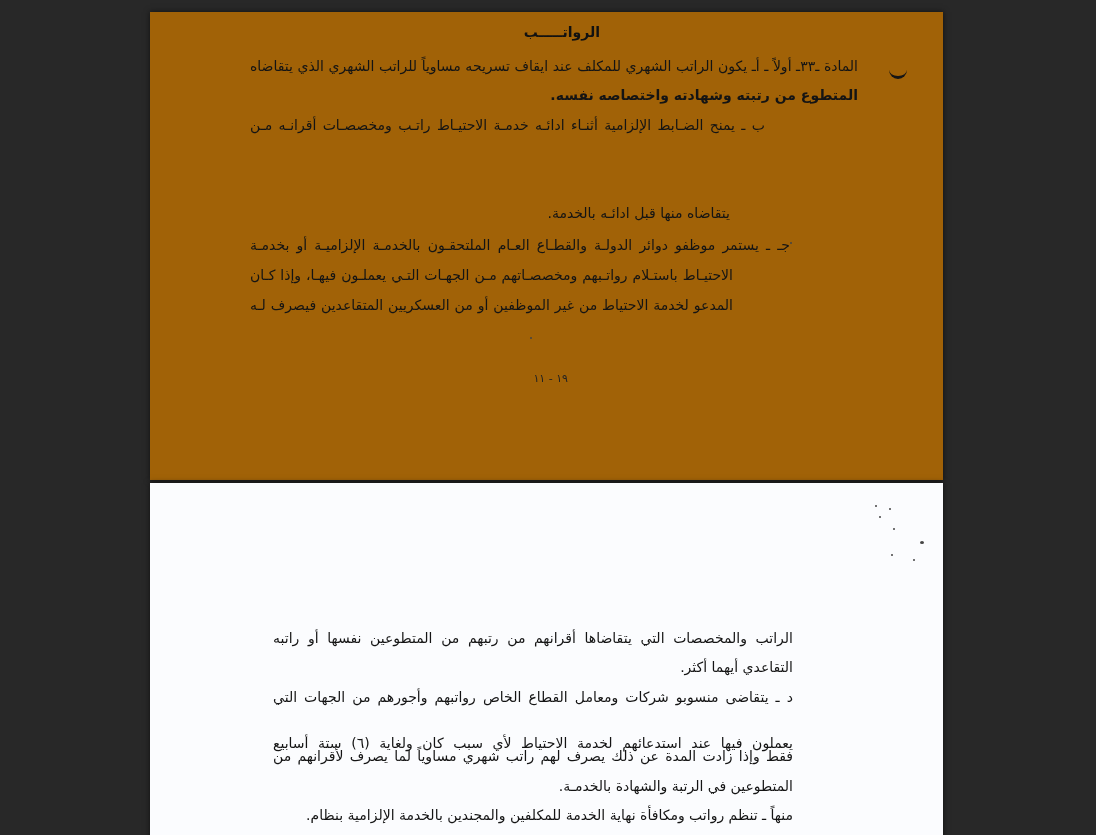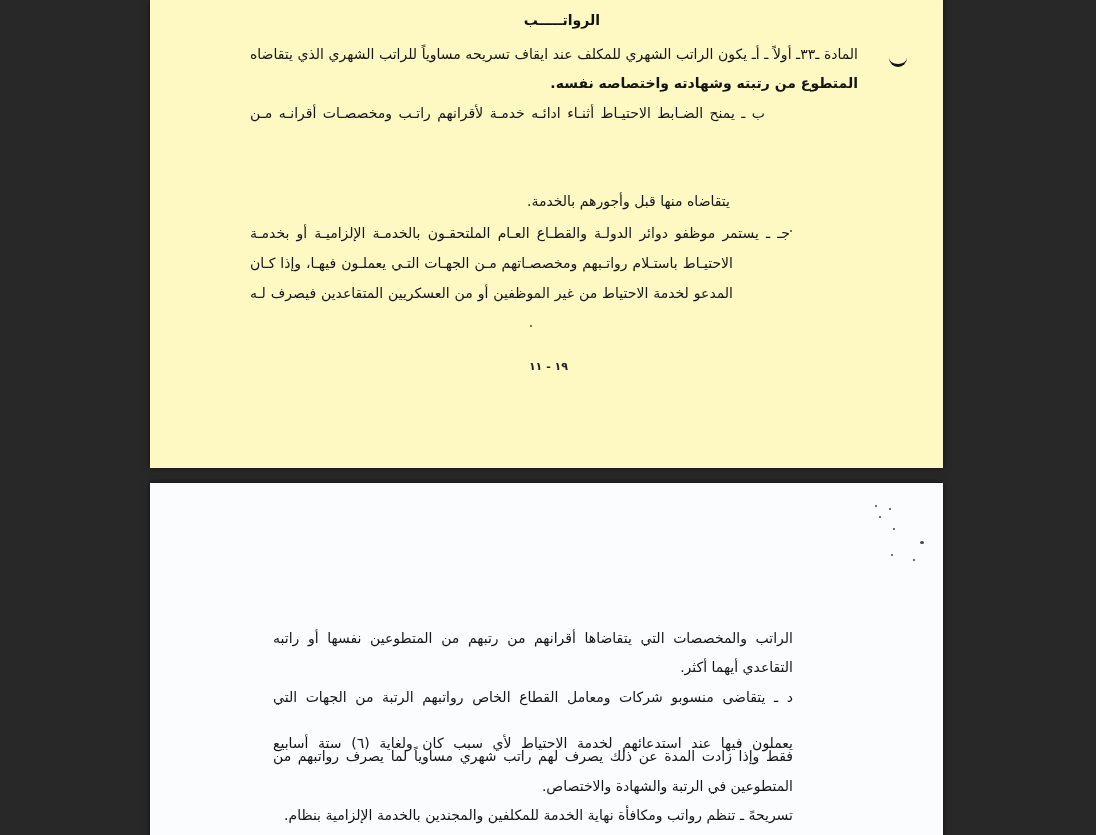--- a/index.html
+++ b/index.html
@@ -15,21 +15,21 @@
     font-family: "DejaVu Sans", "Liberation Sans", sans-serif;
   }
   .page {
     position: absolute;
     left: 150px;
     width: 793px;
     background: #ffffff;
     box-shadow: 0 0 6px rgba(0,0,0,0.6);
     overflow: hidden;
   }
-  #page1 { top: 0; height: 468px; background: #fef9c3; }
+  #page1 { top: 12px; height: 468px; background: #a16207; }
   #page2 { top: 483px; height: 360px; background: #fbfcfe; }
 
   .line {
     position: absolute;
     direction: rtl;
     unicode-bidi: embed;
     font-size: 14px;
     color: #141414;
     white-space: nowrap;
     line-height: 1;
@@ -41,21 +41,21 @@
     direction: rtl;
     font-size: 14px;
     font-weight: bold;
     color: #111;
     white-space: nowrap;
   }
   .pagenum {
     position: absolute;
     direction: rtl;
     font-size: 11px;
-    font-weight: bold;
+    font-weight: normal;
     color: #222;
     letter-spacing: 1px;
     text-align: center;
   }
   .mark-arc {
     position: absolute;
     left: 739px;
     top: 52px;
     width: 18px;
     height: 12px;
@@ -73,22 +73,22 @@
 </head>
 <body>
 
 <div class="page" id="page1">
   <div class="title" style="right:343px; top:12px;">الرواتـــــب</div>
 
   <div class="mark-arc"></div>
 
   <div class="line" style="right:85px; top:47px; width:608px;">المادة ـ٣٣ـ أولاً ـ أـ يكون الراتب الشهري للمكلف عند ايقاف تسريحه مساوياً للراتب الشهري الذي يتقاضاه</div>
   <div class="line" style="right:85px; top:76px; width:auto; text-align-last:right;font-weight:bold;">المتطوع من رتبته وشهادته واختصاصه نفسه.</div>
-  <div class="line" style="right:178px; top:106px; width:515px;">ب ـ يمنح الضـابط الاحتيـاط أثنـاء ادائـه خدمـة لأقرانهم راتـب ومخصصـات أقرانـه مـن</div>
-  <div class="line" style="right:213px; top:194px; width:auto; text-align-last:right;">يتقاضاه منها قبل وأجورهم بالخدمة.</div>
+  <div class="line" style="right:178px; top:106px; width:515px;">ب ـ يمنح الضـابط الإلزامية أثنـاء ادائـه خدمـة الاحتيـاط راتـب ومخصصـات أقرانـه مـن</div>
+  <div class="line" style="right:213px; top:194px; width:auto; text-align-last:right;">يتقاضاه منها قبل ادائـه بالخدمة.</div>
   <div class="line" style="right:153px; top:226px; width:540px;">جـ ـ يستمر موظفو دوائر الدولـة والقطـاع العـام الملتحقـون بالخدمـة الإلزاميـة أو بخدمـة</div>
   <div class="line" style="right:210px; top:256px; width:483px;">الاحتيـاط باستـلام رواتـبهم ومخصصـاتهم مـن الجهـات التـي يعملـون فيهـا، وإذا كـان</div>
   <div class="line" style="right:210px; top:286px; width:483px;">المدعو لخدمة الاحتياط من غير الموظفين أو من العسكريين المتقاعدين فيصرف لـه</div>
 
   <div class="pagenum" style="right:375px; top:360px;">١٩ - ١١</div>
 
   <div class="speck" style="left:640px; top:230px;"></div>
   <div class="speck" style="left:380px; top:325px;"></div>
 </div>
 
@@ -96,18 +96,18 @@
   <div class="speck" style="left:725px; top:22px;"></div>
   <div class="speck" style="left:729px; top:33px;"></div>
   <div class="speck" style="left:743px; top:45px;"></div>
   <div class="speck" style="left:739px; top:25px;"></div>
   <div class="speck" style="left:770px; top:58px; width:4px; height:3px;"></div>
   <div class="speck" style="left:741px; top:71px;"></div>
   <div class="speck" style="left:763px; top:76px;"></div>
 
   <div class="line" style="right:150px; top:148px; width:520px;">الراتب والمخصصات التي يتقاضاها أقرانهم من رتبهم من المتطوعين نفسها أو راتبه</div>
   <div class="line" style="right:150px; top:177px; width:auto; text-align-last:right;">التقاعدي أيهما أكثر.</div>
-  <div class="line" style="right:150px; top:207px; width:520px;">د ـ يتقاضى منسوبو شركات ومعامل القطاع الخاص رواتبهم الرتبة من الجهات التي</div>
+  <div class="line" style="right:150px; top:207px; width:520px;">د ـ يتقاضى منسوبو شركات ومعامل القطاع الخاص رواتبهم وأجورهم من الجهات التي</div>
   <div class="line" style="right:150px; top:253px; width:520px;">يعملون فيها عند استدعائهم لخدمة الاحتياط لأي سبب كان ولغاية (٦) ستة أسابيع</div>
-  <div class="line" style="right:150px; top:266px; width:520px;">فقط وإذا زادت المدة عن ذلك يصرف لهم راتب شهري مساوياً لما يصرف رواتبهم من</div>
-  <div class="line" style="right:150px; top:296px; width:auto; text-align-last:right;">المتطوعين في الرتبة والشهادة والاختصاص.</div>
-  <div class="line" style="right:150px; top:325px; width:auto; text-align-last:right;">تسريحهً ـ تنظم رواتب ومكافأة نهاية الخدمة للمكلفين والمجندين بالخدمة الإلزامية بنظام.</div>
+  <div class="line" style="right:150px; top:266px; width:520px;">فقط وإذا زادت المدة عن ذلك يصرف لهم راتب شهري مساوياً لما يصرف لأقرانهم من</div>
+  <div class="line" style="right:150px; top:296px; width:auto; text-align-last:right;">المتطوعين في الرتبة والشهادة بالخدمـة.</div>
+  <div class="line" style="right:150px; top:325px; width:auto; text-align-last:right;">منهاً ـ تنظم رواتب ومكافأة نهاية الخدمة للمكلفين والمجندين بالخدمة الإلزامية بنظام.</div>
 </div>
 
 </body></html>

